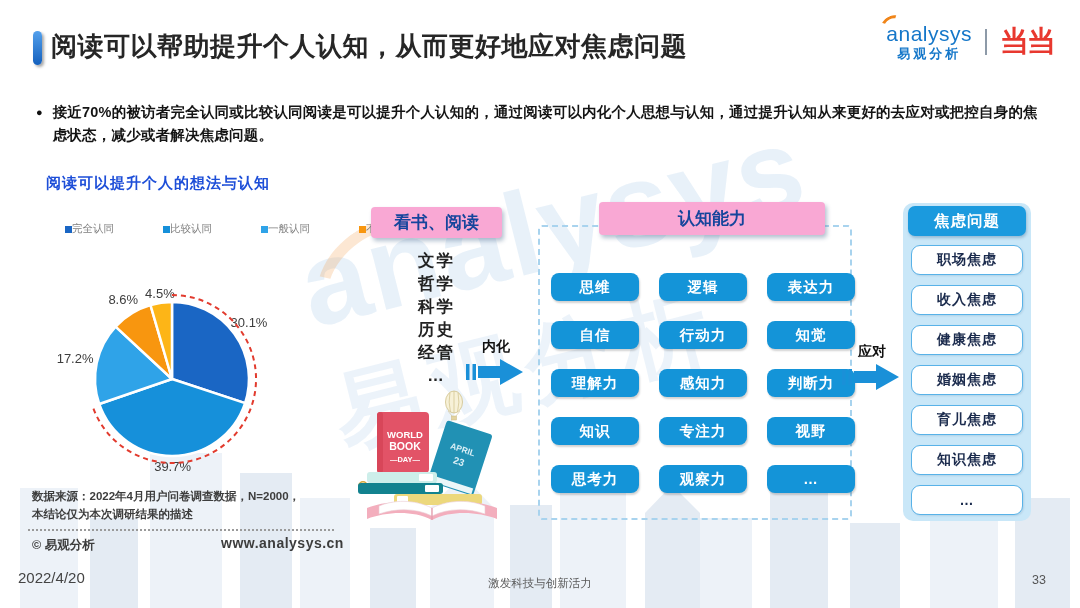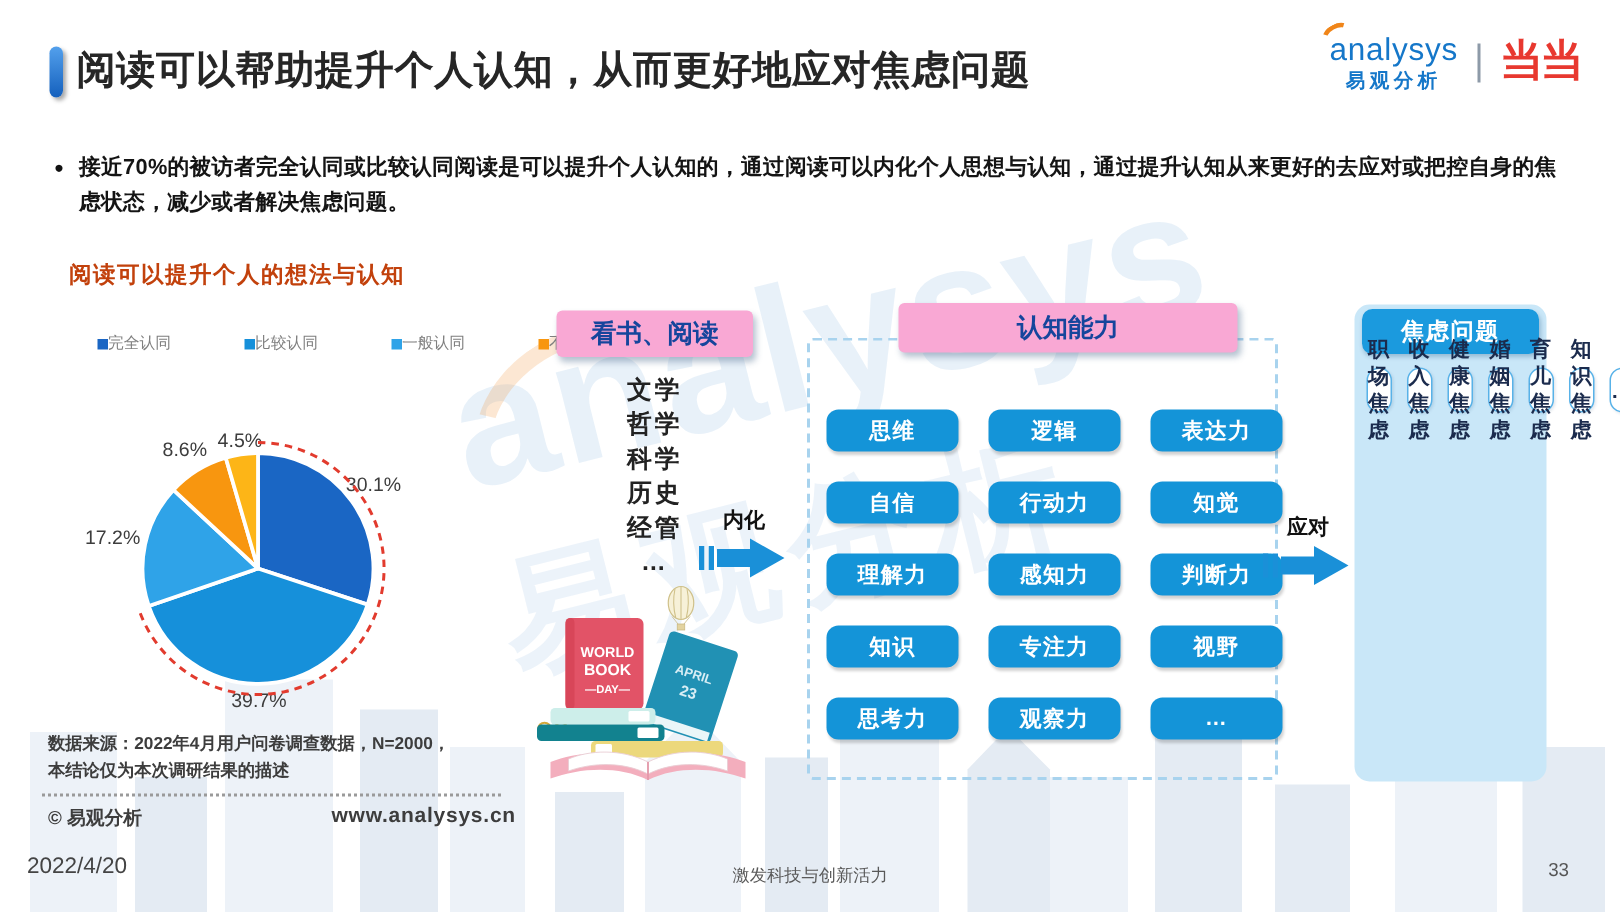--- a/index.html
+++ b/index.html
@@ -30,21 +30,21 @@
   .logo-cn { font-size:13px; color:#1577c9; font-weight:700; letter-spacing:3px; margin-top:2px; }
   .logo-sep { width:2px; height:26px; background:#8d9aa8; margin:0 13px; }
   .logo-dang { font-size:29px; color:#e8382f; font-weight:900; letter-spacing:-2px; line-height:1; }
 
   
   .bullet-row { position:absolute; left:36px; top:101px; width:1016px; display:flex; }
   .bullet-dot { font-size:11px; color:#111; margin:5px 10px 0 0; }
   .bullet-text { font-size:14.5px; font-weight:700; color:#141414; line-height:1.62; letter-spacing:0.2px; }
 
   
-  .chart-title { position:absolute; left:46px; top:174px; font-size:15px; font-weight:600; color:#c2410c; letter-spacing:1px; }
+  .chart-title { position:absolute; left:46px; top:174px; font-size:15px; font-weight:600; color:#1d4ed8; letter-spacing:1px; }
   .legend { position:absolute; left:29px; top:222px; display:flex; gap:13px; }
   .legend-item { display:flex; align-items:center; gap:0;margin-left:36px; }
   .legend-marker { width:7px; height:7px; display:inline-block; }
   .legend-label { font-size:10.5px; color:#7f7f7f; }
   #pie-svg { position:absolute; left:25px; top:256px; }
 
   
   .hdr-box { position:absolute; background:#f9a8d4; border-radius:4px; color:#15459c; font-weight:700;
              display:flex; align-items:center; justify-content:center; box-shadow:2px 3px 4px rgba(90,120,150,0.45); }
   .reading-header { left:371px; top:207px; width:131px; height:31px; font-size:17px; }
@@ -67,21 +67,21 @@
   .cog-grid { position:absolute; left:551px; top:273px; display:grid;
               grid-template-columns:repeat(3,88px); column-gap:10px; row-gap:22px;gap:20px; }
   .cog-btn { height:28px; background:#1494d8; border-radius:8px; color:#fff; font-size:14.5px; font-weight:700;
              display:flex; align-items:center; justify-content:center; box-shadow:1px 2px 2px rgba(0,0,0,0.18); letter-spacing:1px; }
 
   
   .anx-col { position:absolute; left:903px; top:203px; width:128px; height:318px; background:#c9e7f8; border-radius:10px; }
   .anx-header { position:absolute; left:908px; top:206px; width:118px; height:30px; background:#1b9ade; border-radius:7px;
                 color:#fff; font-size:15.5px; font-weight:700; display:flex; align-items:center; justify-content:center;
                 box-shadow:1px 2px 3px rgba(0,60,110,0.25); letter-spacing:1px; }
-  .anx-list { position:absolute; left:911px; top:245px; width:112px; display:flex; flex-direction:row; gap:10px; }
+  .anx-list { position:absolute; left:911px; top:245px; width:112px; display:flex; flex-direction:column; gap:10px; }
   .anx-item { height:30px; background:#fff; border:1.5px solid #58b2e8; border-radius:9px; color:#1b2b4d;
               font-size:14px; font-weight:700; display:flex; align-items:center; justify-content:center;
               box-shadow:1px 1px 2px rgba(0,60,110,0.12); letter-spacing:1px; }
 
   
   .src-note { position:absolute; left:32px; top:487px; font-size:11.5px; font-weight:700; color:#3d3d3d; line-height:1.6; }
   .dotline { position:absolute; left:28px; top:529px; width:306px; border-top:2px dotted #9a9a9a; }
   .copyright { position:absolute; left:32px; top:537px; font-size:12.5px; font-weight:700; color:#3d3d3d; }
   .website { position:absolute; left:221px; top:535px; font-size:14px; font-weight:700; color:#3d3d3d; letter-spacing:0.5px; }
   .footer-date { position:absolute; left:18px; top:569px; font-size:15px; color:#444; }

